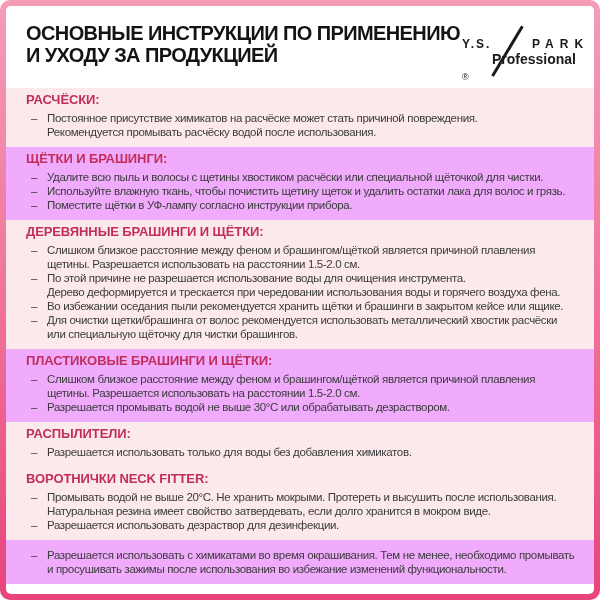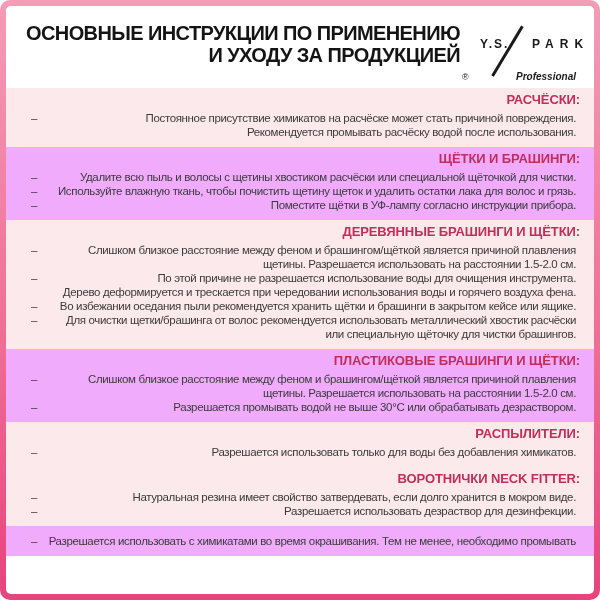--- a/index.html
+++ b/index.html
@@ -4,32 +4,32 @@
 <style>
   html,body{margin:0;padding:0;background:#fff;}
   .frame{
     width:600px;height:600px;box-sizing:border-box;
     background:linear-gradient(180deg,#f59cb6 0%,#ef6f97 55%,#e8437d 100%);
     border-radius:10px;padding:6px;
     font-family:"Liberation Sans",sans-serif;
   }
   .inner{
     width:100%;height:100%;background:#fff;border-radius:5px;
-    overflow:hidden;display:flex;flex-direction:column;text-align:right;
+    overflow:hidden;display:flex;flex-direction:column;
   }
   .hd{
     display:flex;justify-content:space-between;align-items:flex-start;
     padding:16px 16px 0 20px;height:82px;box-sizing:border-box;background:#ffffff;flex:none;
   }
   .title{font-size:20px;line-height:22px;font-weight:700;color:#141414;letter-spacing:-0.6px;}
   .logo{position:relative;width:118px;height:60px;flex:none;color:#1a1a1a;}
-  .logo .ys{position:absolute;left:20px;top:15px;font-size:12px;font-weight:700;letter-spacing:2px;}
+  .logo .ys{position:absolute;left:2px;top:15px;font-size:12px;font-weight:700;letter-spacing:2px;}
   .logo .park{position:absolute;left:72px;top:15px;font-size:12px;font-weight:700;letter-spacing:6px;}
   .logo .slash{position:absolute;left:46px;top:0;width:2.5px;height:58px;background:#1a1a1a;transform:rotate(31deg);}
-  .logo .prof{position:absolute;right:2px;bottom:0;font-size:10px;font-style:italic;font-weight:700;}
+  .logo .prof{position:absolute;right:2px;bottom:15px;font-size:14px;font-weight:700;}
   .logo .reg{position:absolute;left:2px;bottom:0;font-size:9px;}
   section.band{padding:4px 14px 4px 20px;flex:none;}
   section.pink{background:#fbe9eb;}
   section.white{background:#f0abfc;}
   section h2{margin:0 0 1px;font-size:13px;line-height:15px;font-weight:700;color:#c22e5c;letter-spacing:-0.1px;}
   section ul{margin:4px;padding:0;list-style:none;}
   section li{position:relative;padding-left:17px;font-size:11.5px;line-height:14px;color:#3b3b3b;letter-spacing:-0.35px;}
   section li::before{content:"–";position:absolute;left:1px;top:0;color:#3b3b3b;}
   .ln{display:block;}
 </style>
@@ -119,30 +119,32 @@
           <span class="ln">Разрешается использовать только для воды без добавления химикатов.</span>
         </li>
       </ul>
     </section>
 
 
     <section class="band pink">
       <h2>ВОРОТНИЧКИ NECK FITTER:</h2>
       <ul>
         <li>
+          <span class="ln">Промывать водой не выше 20°C. Не хранить мокрыми. Протереть и высушить после использования.</span>
           <span class="ln">Натуральная резина имеет свойство затвердевать, если долго хранится в мокром виде.</span>
         </li>
         <li>
           <span class="ln">Разрешается использовать дезраствор для дезинфекции.</span>
         </li>
       </ul>
     </section>
 
     <section class="band white">
       <ul>
         <li>
           <span class="ln">Разрешается использовать с химикатами во время окрашивания. Тем не менее, необходимо промывать</span>
+          <span class="ln">и просушивать зажимы после использования во избежание изменений функциональности.</span>
         </li>
       </ul>
     </section>
 
   </div>
 </div>
 
 </body></html>

